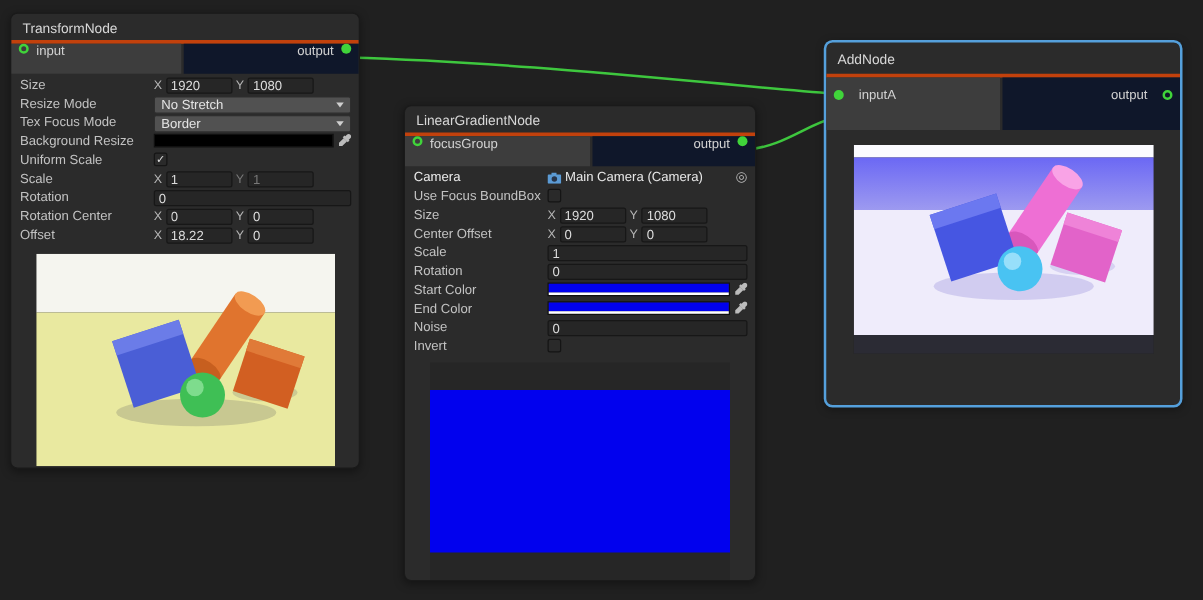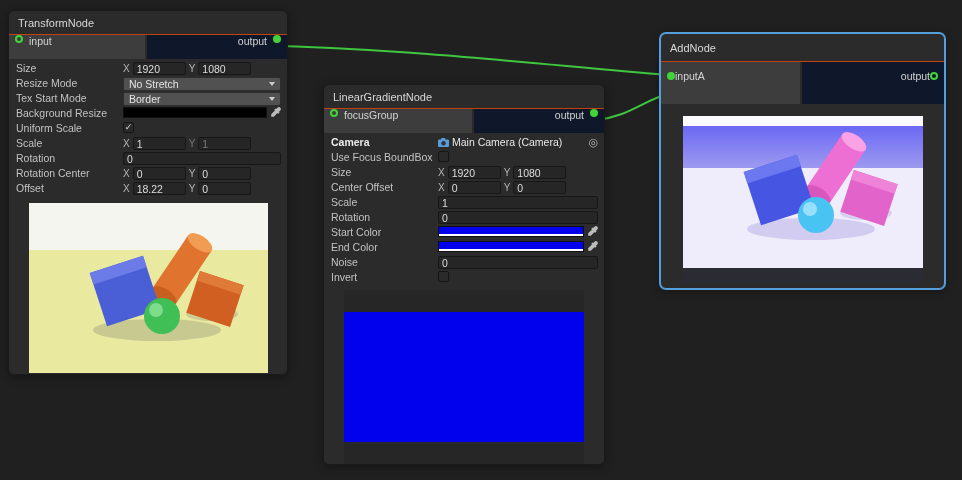--- a/index.html
+++ b/index.html
@@ -5,34 +5,34 @@
   *{margin:0;padding:0;box-sizing:border-box}
   html,body{width:962px;height:480px}
   body{position:relative;background:#202020;overflow:hidden;
        font-family:"Liberation Sans",sans-serif;color:#c8c8c8}
   #edges{position:absolute;left:0;top:0;z-index:1;pointer-events:none}
   .node{position:absolute;z-index:2;background:#2b2b2b;border:1px solid #1a1a1a;
         border-radius:6px;overflow:hidden;font-size:11px;
         box-shadow:0 2px 8px rgba(0,0,0,.4)}
   .node.selected{border-color:#55a0dc;box-shadow:0 0 0 1px #55a0dc,0 2px 8px rgba(0,0,0,.4)}
   .title{height:24px;line-height:24px;padding-left:9px;color:#d8d8d8;
-         border-bottom:1px solid #c2410c;white-space:nowrap}
+         border-bottom:3px solid #c2410c;white-space:nowrap}
   .portstrip{display:flex;gap:2px;height:24px}
   .portbox{background:#3d3d3d;display:flex;align-items:flex-start;gap:6px;padding:0 6px}
   .portbox.left{width:49%}
   .portbox.right{flex:1;justify-content:flex-end;background:#0f172a}
   .port{width:8px;height:8px;border-radius:50%;flex:none}
   .port.filled{background:#40d43a}
   .port.hollow{background:transparent;border:2px solid #40d43a}
   .portlabel{color:#d2d2d2;font-size:10.5px;white-space:nowrap}
-  .portrow{display:flex;align-items:center;gap:0;height:19px}
+  .portrow{display:flex;align-items:center;gap:12px;height:19px}
   .rows{padding-top:3px}
   .row{display:flex;align-items:flex-start;height:15px;padding:0 6px 0 7px;font-size:10.5px}
   .plabel{width:107px;flex:none;color:#c2c2c2;white-space:nowrap;overflow:hidden}
-  .plabel.bold{font-weight:bold;color:#ececec}
+  .plabel.bold{font-weight:normal;color:#ececec}
   .ctrl{flex:1;display:flex;align-items:center;gap:3px;min-width:0}
   .axis{color:#b5b5b5;font-size:10px}
   .dim{color:#787878 !important}
   input.field{background:#262626;border:1px solid #171717;color:#dcdcdc;
         font-family:inherit;font-size:10.5px;height:13px;padding:0 3px;
         border-radius:2px;min-width:0;outline:none}
   .field.xy{width:53px}
   .field.full{flex:1}
   .dropdown{flex:1;height:14px;background:#515151;border:1px solid #2e2e2e;border-radius:2px;
         display:flex;align-items:center;padding:0 5px;color:#e4e4e4;font-size:10.5px}
@@ -87,21 +87,21 @@
     <div class="row">
       <span class="plabel">Resize Mode</span>
       <span class="ctrl">
         <span class="dropdown">
           <span>No Stretch</span>
           <span class="dd-arrow"></span>
         </span>
       </span>
     </div>
     <div class="row">
-      <span class="plabel">Tex Start Mode</span>
+      <span class="plabel">Tex Focus Mode</span>
       <span class="ctrl">
         <span class="dropdown">
           <span>Border</span>
           <span class="dd-arrow"></span>
         </span>
       </span>
     </div>
     <div class="row">
       <span class="plabel">Background Resize</span>
       <span class="ctrl">
@@ -284,21 +284,21 @@
       <span class="ctrl">
         <span class="checkbox"></span>
       </span>
     </div>
   </div>
   <div class="preview lg-preview">
     <div class="lg-blue" style="background: rgb(1, 1, 238);"></div>
   </div>
 </div>
 
-<div class="node selected" style="left:660px;top:33px;width:285px;height:256px">
+<div class="node selected" style="left:660px;top:33px;width:285px;height:292px">
   <div class="title" style="height:28px;line-height:28px">AddNode</div>
   <div class="portstrip" style="height:42px">
     <div class="portbox left" style="flex-direction:column;align-items:stretch;justify-content:flex-start;gap:0;padding:4px 6px 0">
       <div class="portrow">
         <span class="port filled"></span>
         <span class="portlabel">inputA</span>
       </div>
     </div>
     <div class="portbox right" style="align-items:flex-start;padding-top:4px">
       <div class="portrow">

